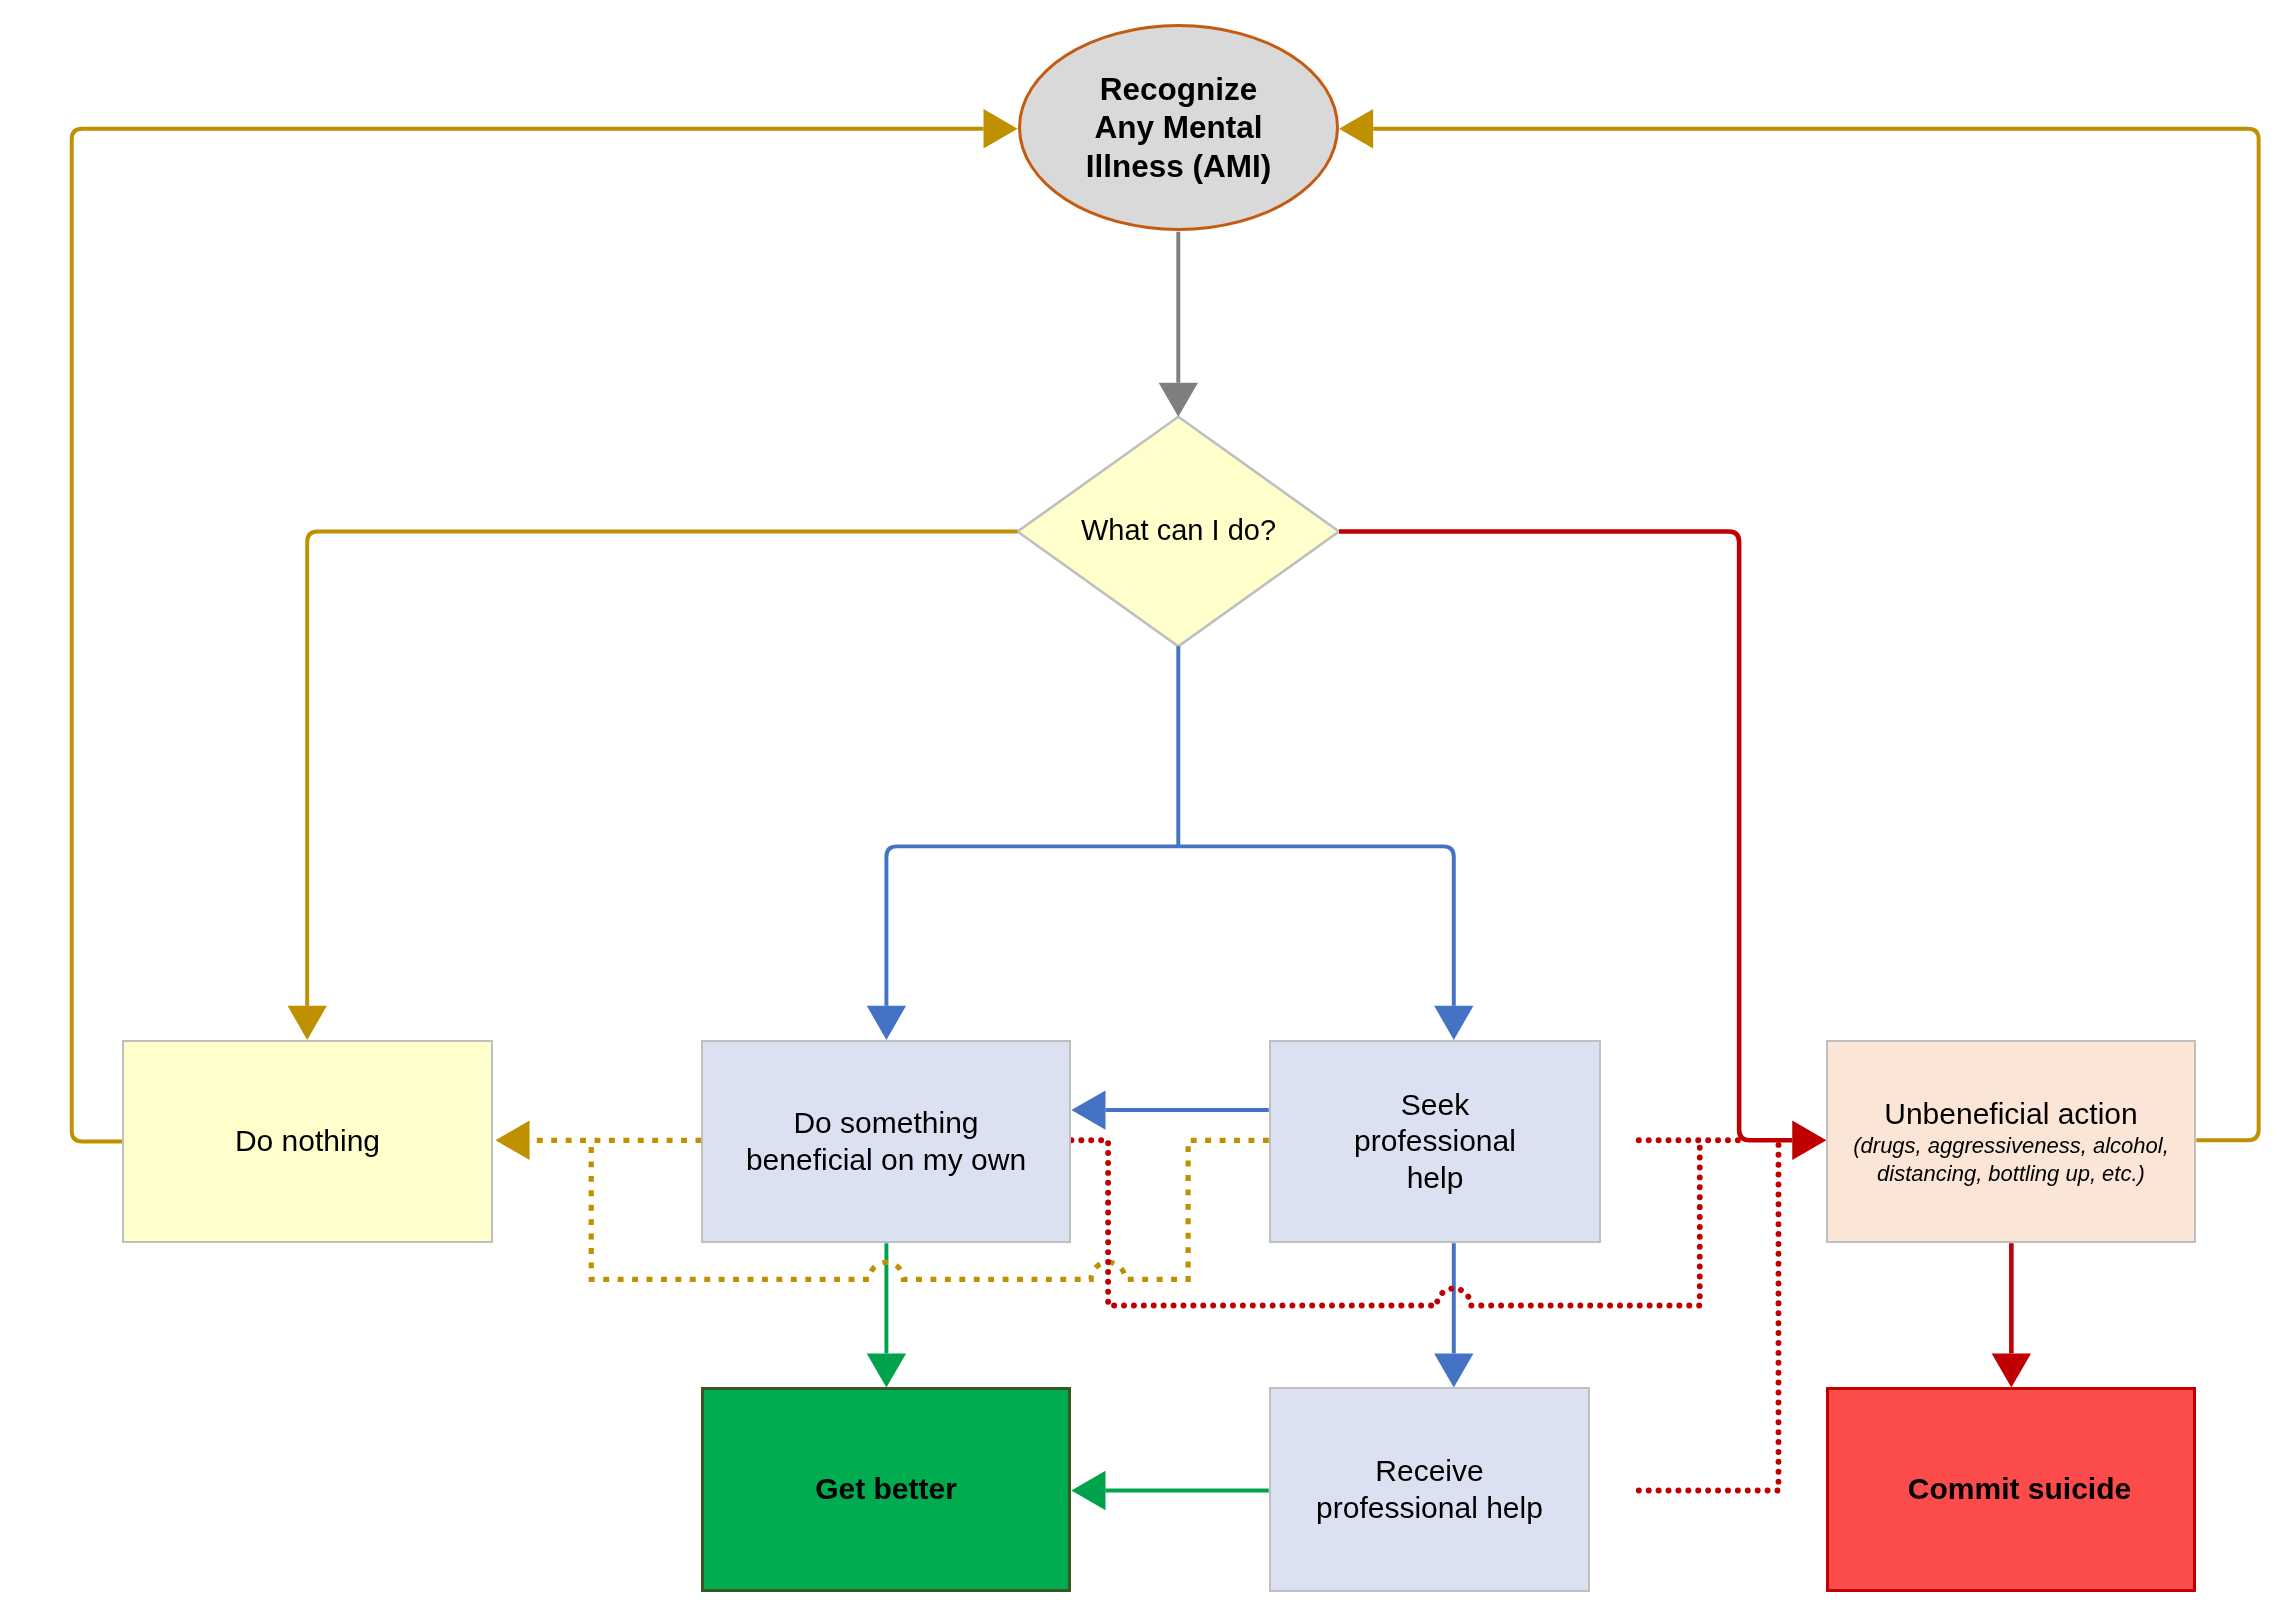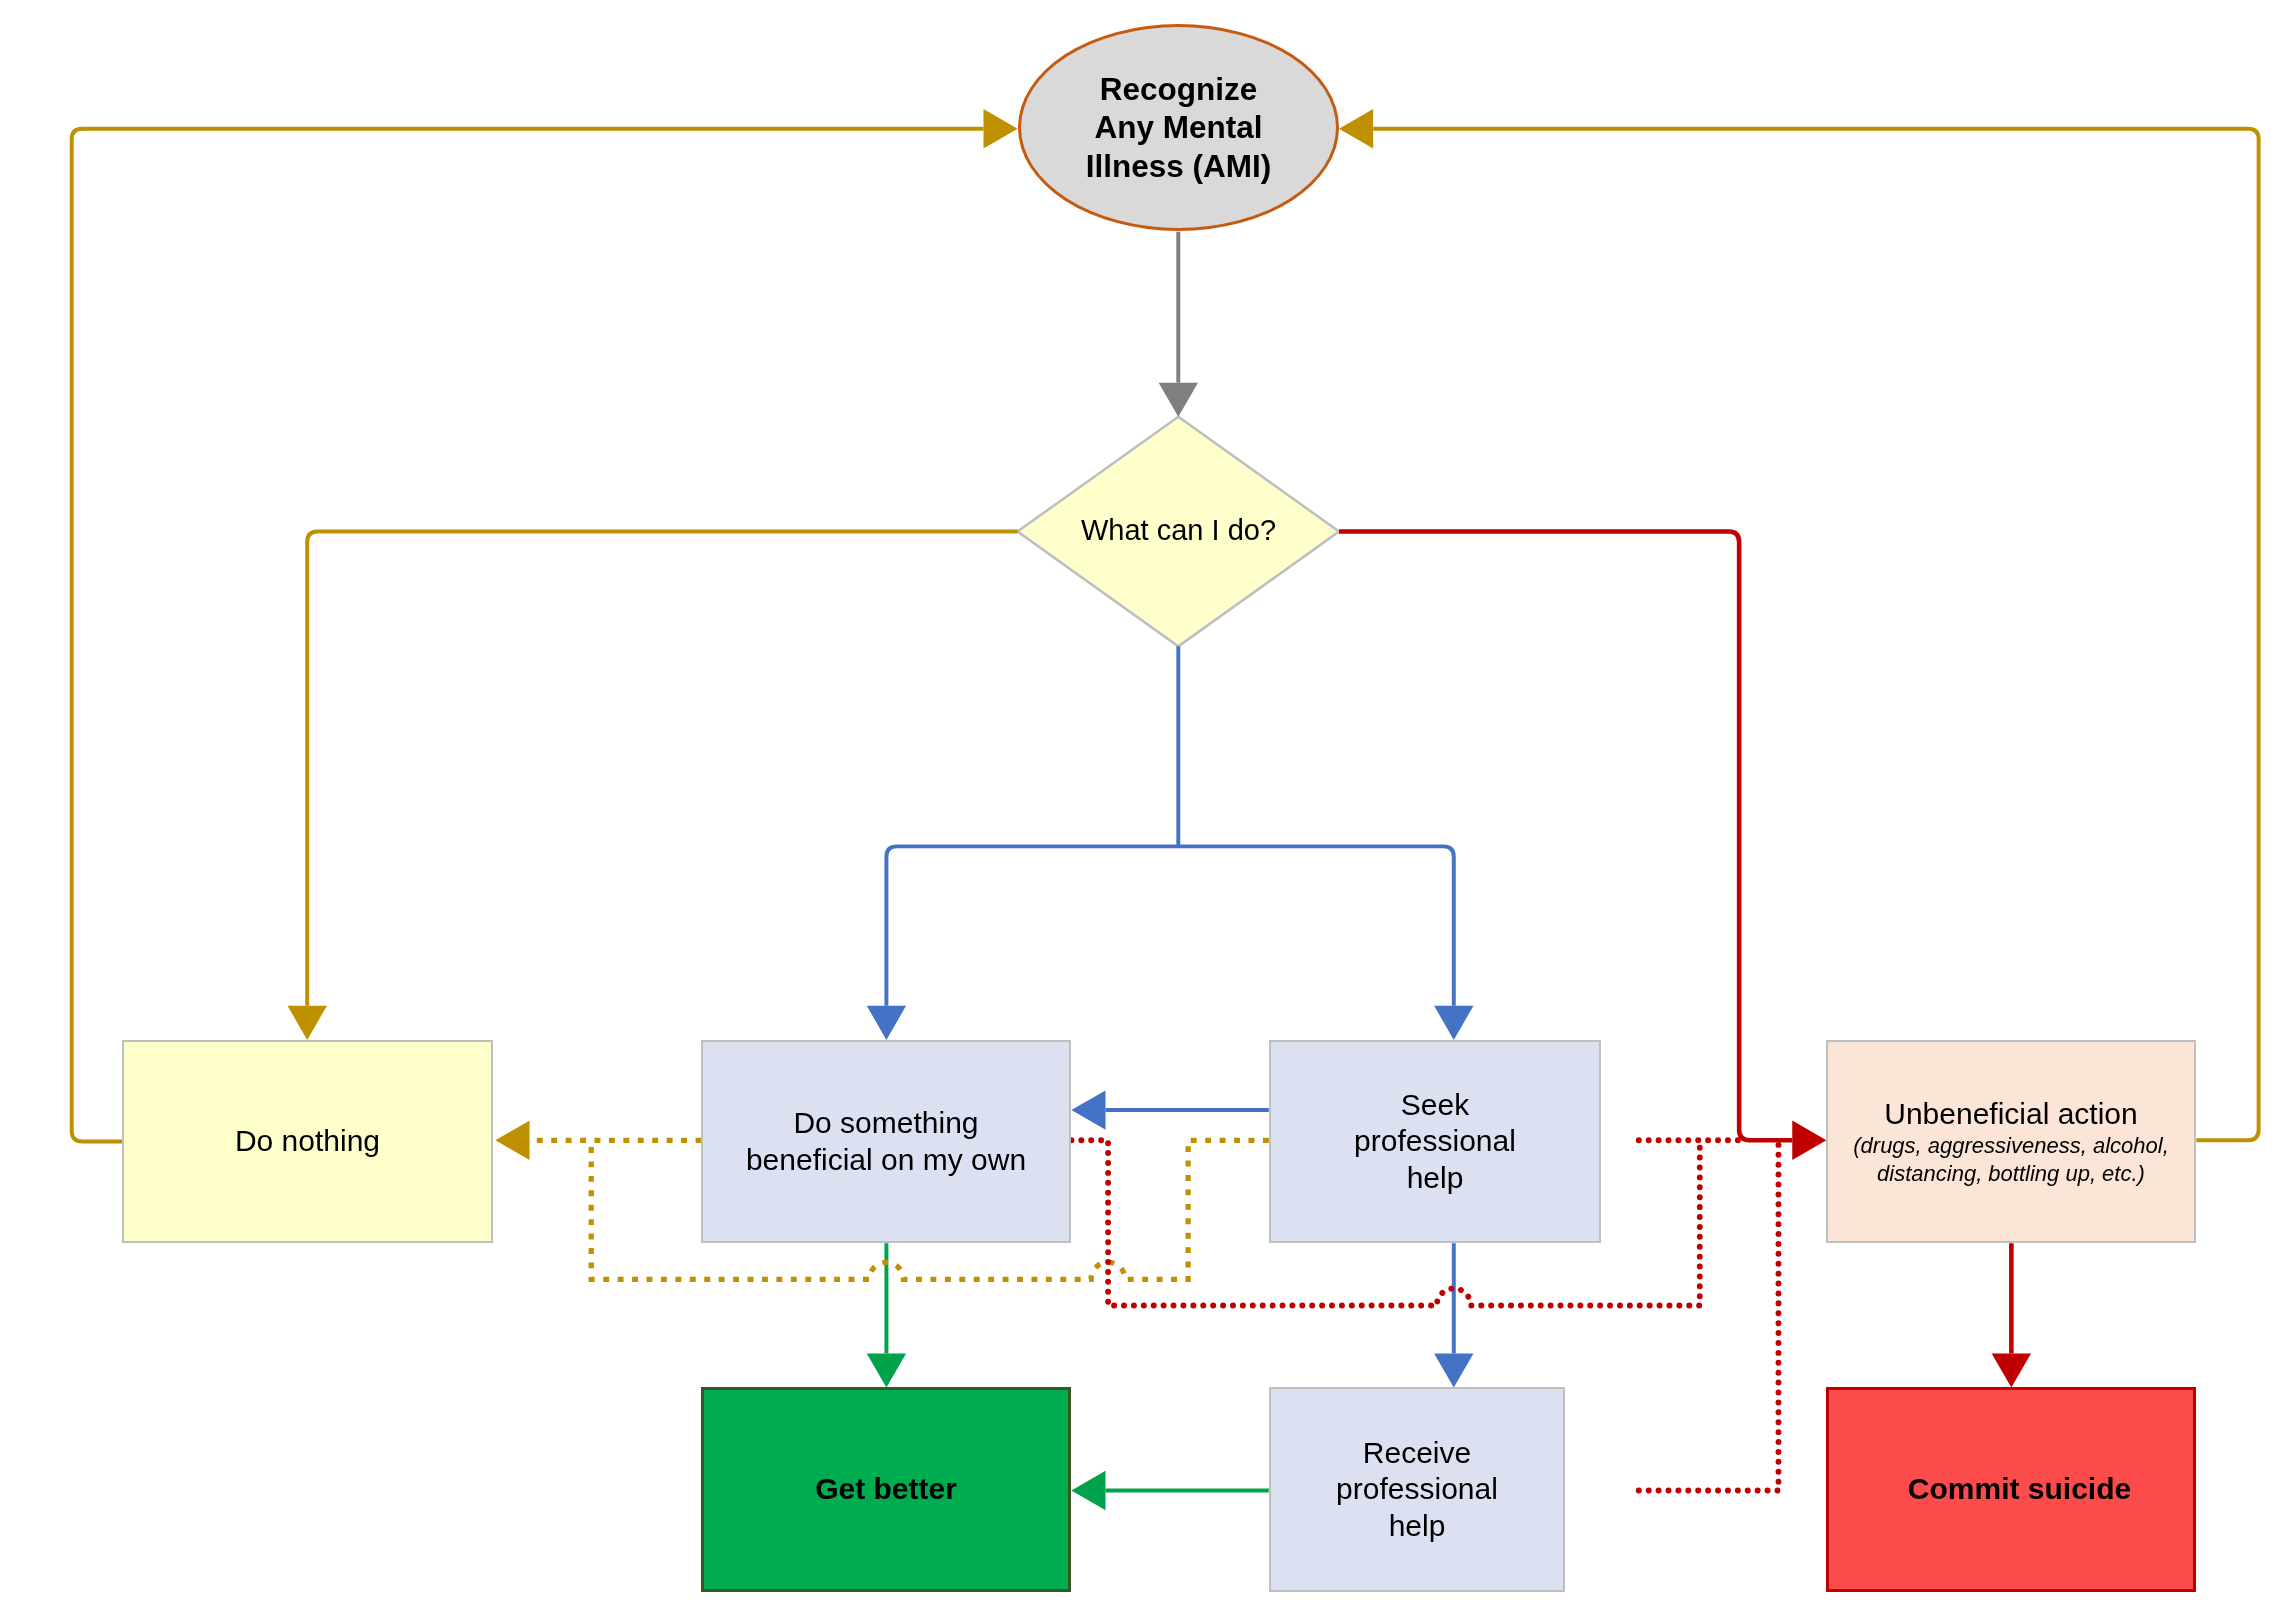--- a/index.html
+++ b/index.html
@@ -21,21 +21,21 @@
   .yellow  { background:#ffffcc; }
   .lavender{ background:#dce1f2; }
   .peach   { background:#fbe5d6; }
   .greenbox{ background:#00ac50; border:3.9px solid #385723; font-weight:bold; }
   .redbox  { background:#fb4b4b; border:3.9px solid #c00000; font-weight:bold;padding-left:17px; }
   .n-do-nothing   { left:108px;  top:1040px; width:371px; height:203px; }
   .n-do-something { left:687px; top:1040px; width:370px; height:203px; padding:0 42px; }
   .n-seek         { left:1255px; top:1040px; width:332px; height:203px; padding:0 62px; }
   .n-unbeneficial { left:1812px; top:1040px; width:370px; height:203px; padding:0 18.4px; }
   .n-get-better   { left:687px; top:1387px; width:370px; height:205px; }
-  .n-receive      { left:1255px; top:1387px; width:296px; height:205px; padding:0 44px; }
+  .n-receive      { left:1255px; top:1387px; width:321px; height:205px; padding:0 44px; }
   .n-commit       { left:1812px; top:1387px; width:370px; height:205px; }
   .sublabel { font-style:italic; font-size:22px; line-height:1.25; }
   .line { display:block; }
 </style>
 </head>
 <body>
 
 <div class="canvas">
 
   <svg class="wires" viewBox="0 0 3482 2466">

